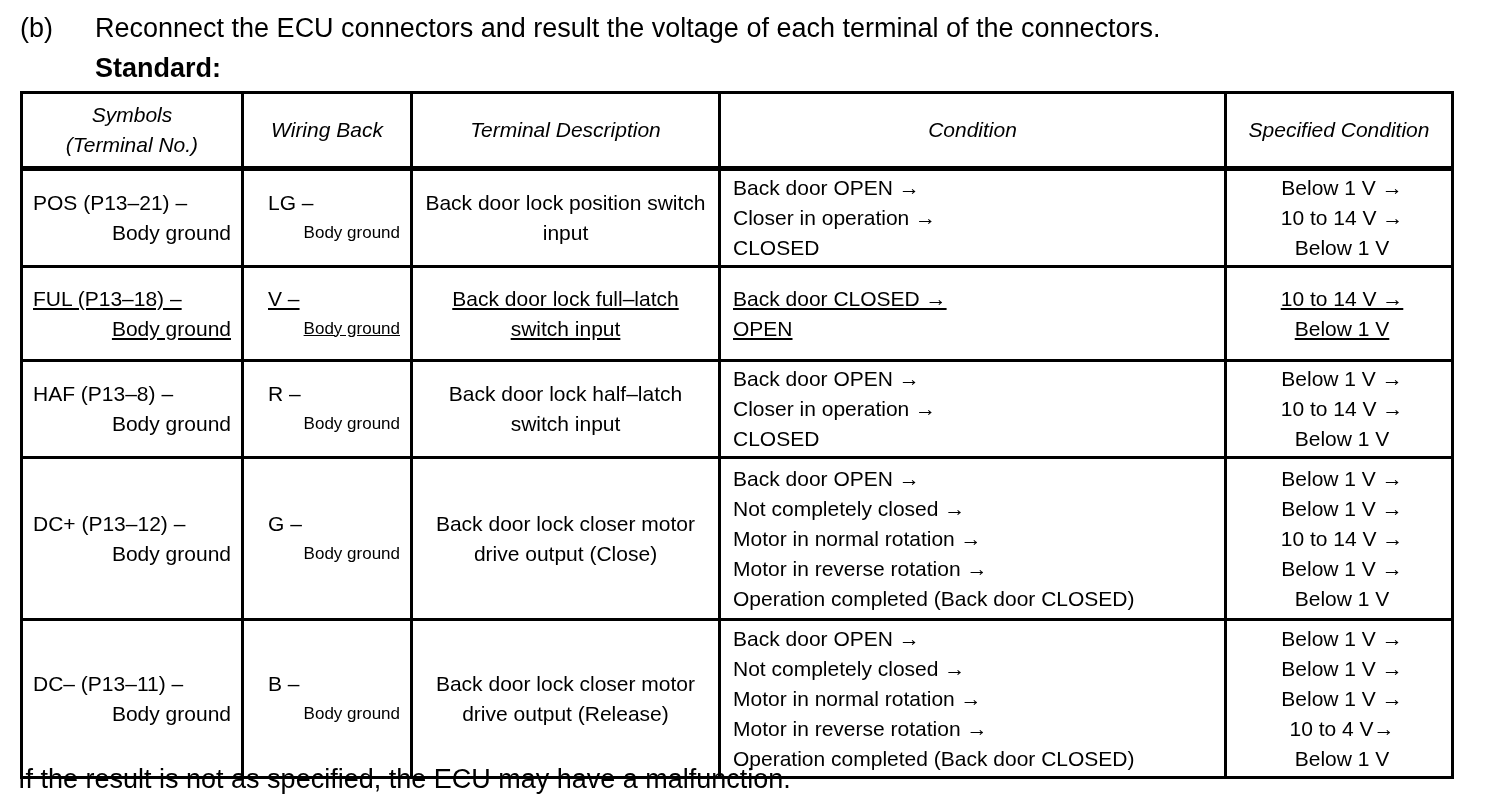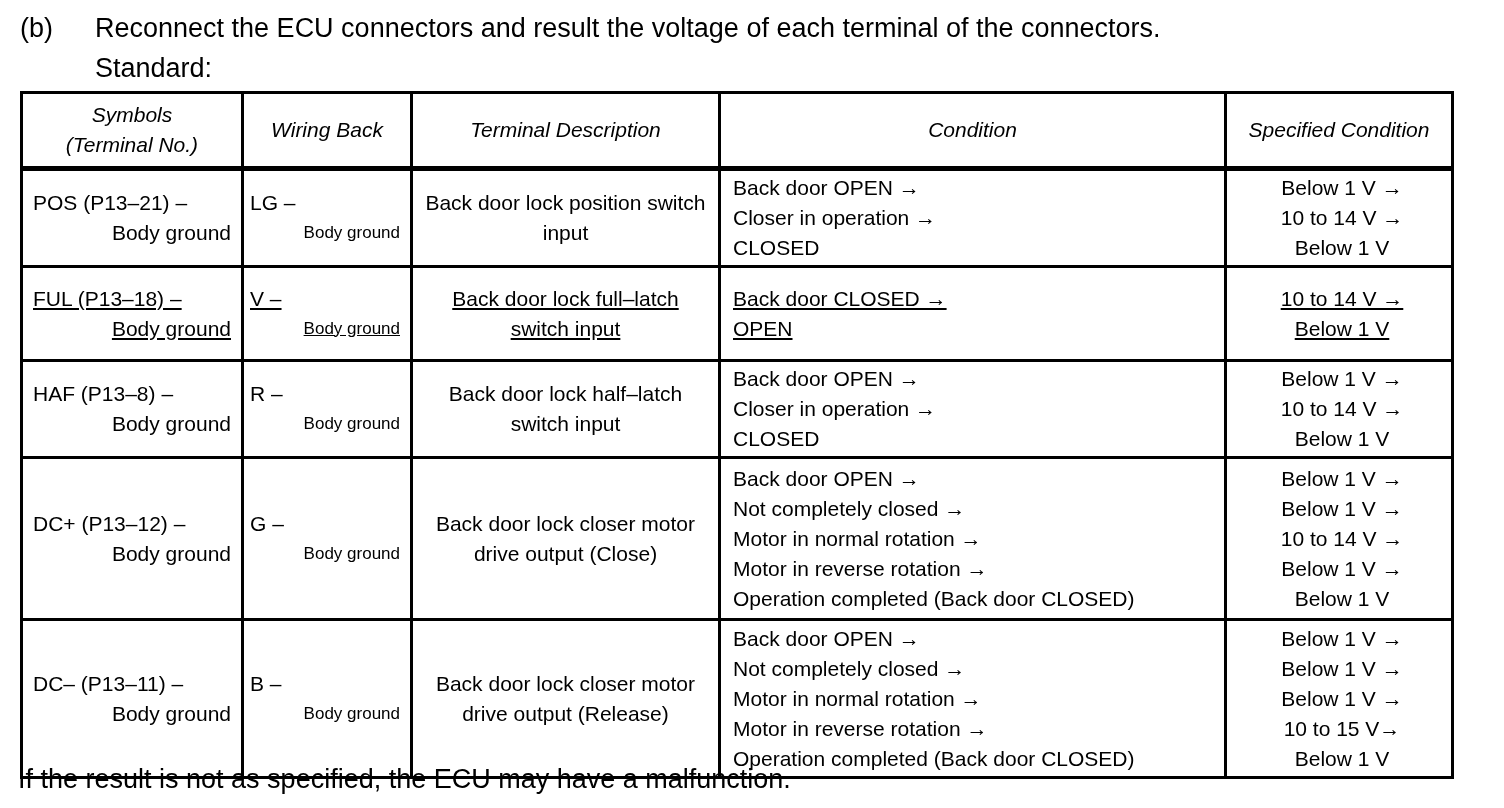--- a/index.html
+++ b/index.html
@@ -19,21 +19,21 @@
     white-space: nowrap;
   }
   .intro-label {
     display: inline-block;
     width: 75px;
   }
   .standard-line {
     position: absolute;
     top: 52px; left: 95px;
     font-size: 27px;
-    font-weight: normal;
+    font-weight: bold;
     line-height: 33px;
   }
   table.spec-table {
     position: absolute;
     top: 91px; left: 20px;
     width: 1431px;
     border-collapse: collapse;
     table-layout: fixed;
     font-size: 21px;
     line-height: 30px;
@@ -51,21 +51,21 @@
   tr.row-haf  { height: 97px; margin-top: 36px; }
   tr.row-dcp  { height: 162px; }
   tr.row-dcm  { height: 158px; }
   col.c-sym  { width: 221px; }
   col.c-wire { width: 169px; }
   col.c-desc { width: 308px; }
   col.c-cond { width: 506px; }
   col.c-spec { width: 227px; }
   td.sym-cell  { padding: 0 8px 0 10px; }
   td.sym-cell .g-line { text-align: right; padding-right: 2px; }
-  td.wire-cell { padding: 0 10px 0 6px; }
+  td.wire-cell { padding: 0 10px 0 24px; }
   td.wire-cell .g-line { text-align: right; font-size: 17px; }
   td.desc-cell { padding: 0 12px; text-align: center; }
   td.cond-cell { padding: 0 10px 0 12px; text-align: left; }
   td.spec-cell { padding: 0 6px 0 12px; text-align: center; }
   .footer-line {
     position: absolute;
     top: 763px; left: 18px;
     font-size: 27px;
     line-height: 33px;
     white-space: nowrap;
@@ -201,20 +201,20 @@
           <div>Back door OPEN →</div>
           <div>Not completely closed →</div>
           <div>Motor in normal rotation →</div>
           <div>Motor in reverse rotation →</div>
           <div>Operation completed (Back door CLOSED)</div>
         </td>
       <td class="spec-cell">
           <div>Below 1 V →</div>
           <div>Below 1 V →</div>
           <div>Below 1 V →</div>
-          <div>10 to 15 V→</div>
+          <div>10 to 4 V→</div>
           <div>Below 1 V</div>
         </td>
     </tr>
   </tbody>
 </table>
 
 <div class="footer-line">If the result is not as specified, the ECU may have a malfunction.</div>
 
 </body></html>

